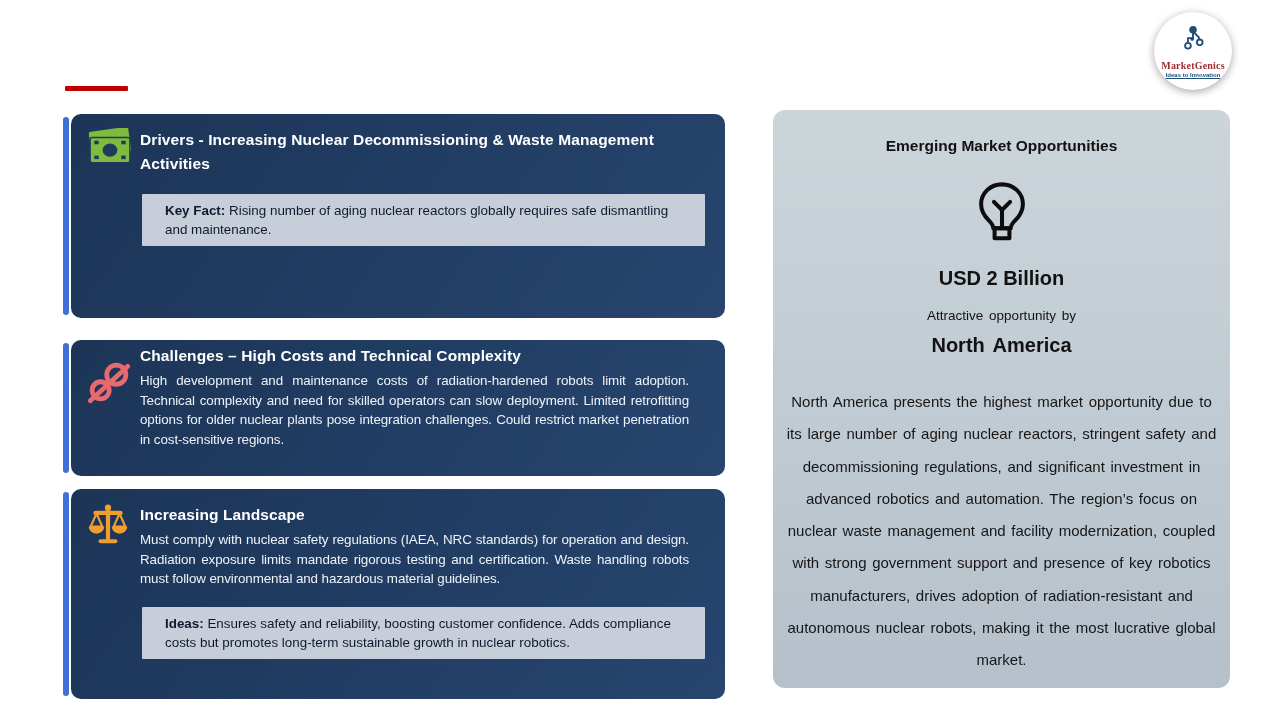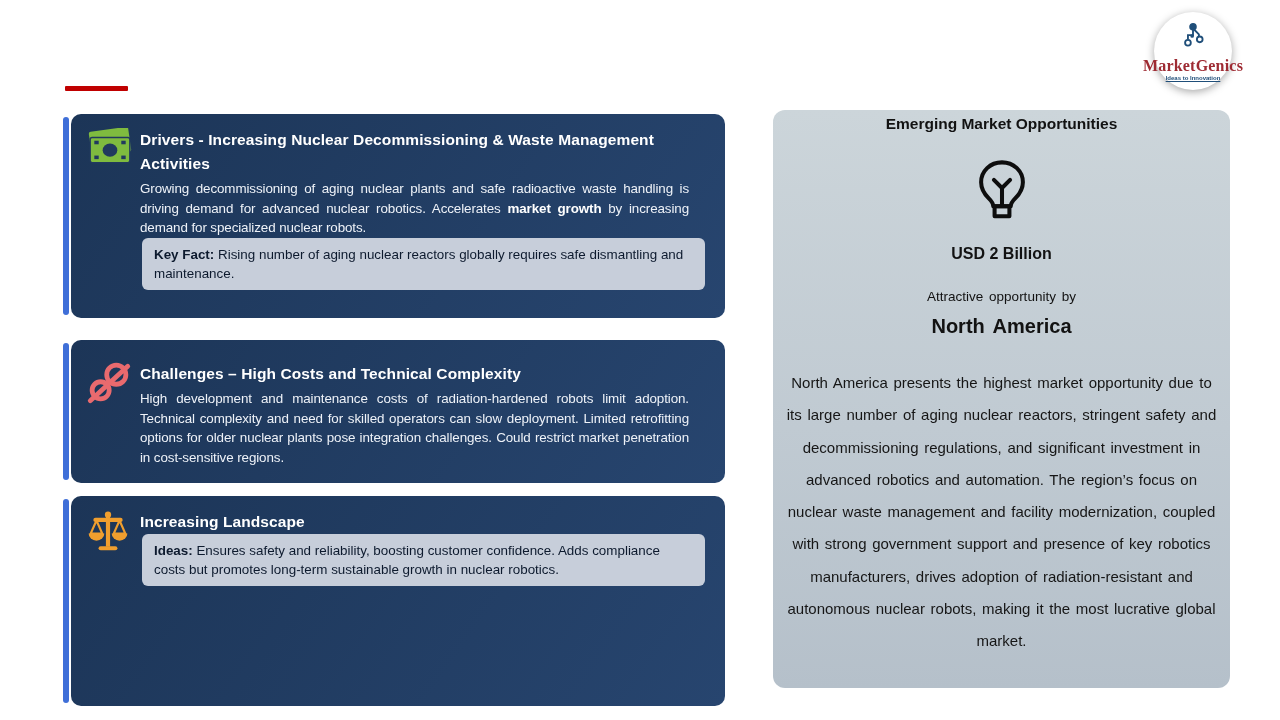--- a/index.html
+++ b/index.html
@@ -22,68 +22,68 @@
   }
   .logo {
     position:absolute; left:1154px; top:12px; width:78px; height:78px;
     background:#ffffff; border-radius:50%;
     display:flex; flex-direction:column; align-items:center; justify-content:center;
     box-shadow:0 2px 8px rgba(0,0,0,.35); text-align:center;
   }
   .logo svg { margin-bottom:1px; }
   .logo-brand {
     font-family:"Liberation Serif", serif; font-weight:700;
-    font-size:16px; color:#9e2b33; line-height:1.1; letter-spacing:.2px;
+    font-size:10px; color:#9e2b33; line-height:1.1; letter-spacing:.2px;
   }
   .logo-tagline {
     font-size:6px; font-weight:700; color:#1f4e79;
     text-decoration:underline; line-height:1.4;
   }
 
   
   .cards { position:absolute; left:63px; top:114px; width:662px; }
   .card {
     position:relative; margin-left:8px;
     background:linear-gradient(125deg,#1c3557 0%,#27456f 100%);
     border-radius:10px; padding:14px 36px 16px 69px;
   }
   .card::before {
     content:""; position:absolute; left:-8px; top:3px; bottom:3px; width:6px;
     border-radius:3px; background:#3f6fd8;
   }
   .card-1 { min-height:204px; margin-bottom:13px; }
-  .card-2 { min-height:136px; margin-bottom:13px; padding-top:22px;margin-top:22px; }
+  .card-2 { min-height:136px; margin-bottom:13px; padding-top:4px;margin-top:22px; }
   .card-3 { min-height:210px; }
   .card-icon { position:absolute; left:16px; top:14px; }
   .card-2 .card-icon { top:20px; left:13px; }
   .card-title {
     color:#ffffff; font-size:15.5px; font-weight:700; line-height:1.55;
     letter-spacing:.1px;
   }
   .card-body {
     color:#eef2f8; font-size:13.4px; line-height:1.46;
     text-align:justify; margin-top:3px; letter-spacing:-.1px;
   }
   .card-body b { color:#ffffff; }
   .callout {
-    background:#c7ceda; color:#0d1a2e; border-radius:6px;
-    font-size:13.4px; line-height:1.42; padding:7px 12px;
-    margin:0 -16px 0 2px; text-align:left;
+    background:#c7ceda; color:#0d1a2e; border-radius:1px;
+    font-size:13.4px; line-height:1.42; padding:7px 23px;
+    margin:18px -16px 0 2px; text-align:left;
   }
 
   
   .panel {
     position:absolute; left:773px; top:110px; width:457px; height:578px;
     background:linear-gradient(180deg,#ccd5da 0%,#c0cad2 55%,#b5c0ca 100%);
     border-radius:12px; text-align:center; color:#121212;
   }
-  .panel-title { font-size:15.5px; font-weight:700; padding-top:5px; }
+  .panel-title { font-size:15.5px; font-weight:700; padding-top:27px; }
   .bulb-wrap { margin-top:26px; height:62px; }
-  .panel-value { font-size:16px; font-weight:700; margin-top:24px; }
-  .panel-lead { font-size:13.5px; margin-top:26px; word-spacing:2px; }
+  .panel-value { font-size:20px; font-weight:700; margin-top:24px; }
+  .panel-lead { font-size:13.5px; margin-top:18px; word-spacing:2px; }
   .panel-region { font-size:20px; font-weight:700; margin-top:11px; word-spacing:3px; }
   .panel-period { font-size:13.5px; margin-top:13px; }
   .panel-desc {
     font-size:15px; line-height:2.15; margin:29px 13px 0;
     word-spacing:1.5px; color:#161616;
   }
 </style>
 </head>
 <body>
 
@@ -115,21 +115,20 @@
           <rect x="3" y="1" width="38" height="24" rx="2" fill="#7fbb3f" transform="rotate(-8 22 13)"></rect>
           <rect x="3" y="9" width="38" height="24" rx="2" fill="#7fbb3f" stroke="#21395e" stroke-width="1.4"></rect>
           <ellipse cx="22" cy="21" rx="7" ry="6.3" fill="#21395e"></ellipse>
           <rect x="7" y="12" width="4.2" height="3.4" fill="#21395e"></rect>
           <rect x="32.8" y="12" width="4.2" height="3.4" fill="#21395e"></rect>
           <rect x="7" y="26.2" width="4.2" height="3.4" fill="#21395e"></rect>
           <rect x="32.8" y="26.2" width="4.2" height="3.4" fill="#21395e"></rect>
         </svg>
       </span>
       <h2 class="card-title">Drivers - Increasing Nuclear Decommissioning &amp; Waste Management Activities</h2>
-      <p class="card-body"><span>Growing decommissioning of aging nuclear plants and safe radioactive waste handling is driving demand for advanced nuclear robotics. Accelerates </span><b>market growth</b><span> by increasing demand for specialized nuclear robots.</span></p>
       <div class="callout"><b>Key Fact:</b> <span>Rising number of aging nuclear reactors globally requires safe dismantling and maintenance.</span></div>
     </section>
 
     <section class="card card-2">
       <span class="card-icon">
         <svg width="50" height="46" viewBox="0 0 48 44" fill="none" stroke="#e96a6e" stroke-width="4.6" stroke-linecap="round">
           <circle cx="16" cy="29" r="8.2"></circle>
           <circle cx="31" cy="14" r="9.2"></circle>
           <line x1="42" y1="6" x2="6" y2="39"></line>
         </svg>
@@ -145,20 +144,21 @@
           <rect x="18" y="4" width="4" height="31"></rect>
           <rect x="6" y="7.5" width="28" height="4" rx="2"></rect>
           <rect x="11" y="34.5" width="18" height="4" rx="2"></rect>
           <path d="M9 10 L3.5 22.5 L14.5 22.5 Z" fill="none" stroke="#f09e2e" stroke-width="2"></path>
           <path d="M1.5 22.5 A 7.5 6.8 0 0 0 16.5 22.5 Z"></path>
           <path d="M31 10 L25.5 22.5 L36.5 22.5 Z" fill="none" stroke="#f09e2e" stroke-width="2"></path>
           <path d="M23.5 22.5 A 7.5 6.8 0 0 0 38.5 22.5 Z"></path>
         </svg>
       </span>
       <h2 class="card-title">Increasing Landscape</h2>
+      <p class="card-body">Must comply with nuclear safety regulations (IAEA, NRC standards) for operation and design. Radiation exposure limits mandate rigorous testing and certification. Waste handling robots must follow environmental and hazardous material guidelines.</p>
       <div class="callout"><b>Ideas:</b> <span>Ensures safety and reliability, boosting customer confidence. Adds compliance costs but promotes long-term sustainable growth in nuclear robotics.</span></div>
     </section>
 
   </div>
 
   <aside class="panel">
     <h2 class="panel-title">Emerging Market Opportunities</h2>
     <div class="bulb-wrap">
       <svg width="56" height="62" viewBox="0 0 40 46" fill="none" stroke="#0d0d0d" stroke-width="3" stroke-linejoin="round" stroke-linecap="round">
         <path d="M20 2.5 C 11.2 2.5 4.5 9 4.5 17.2 C 4.5 22.6 7.3 26.3 10.2 29.2 C 12.4 31.4 13.5 32.8 13.5 35 L 26.5 35 C 26.5 32.8 27.6 31.4 29.8 29.2 C 32.7 26.3 35.5 22.6 35.5 17.2 C 35.5 9 28.8 2.5 20 2.5 Z"></path>

